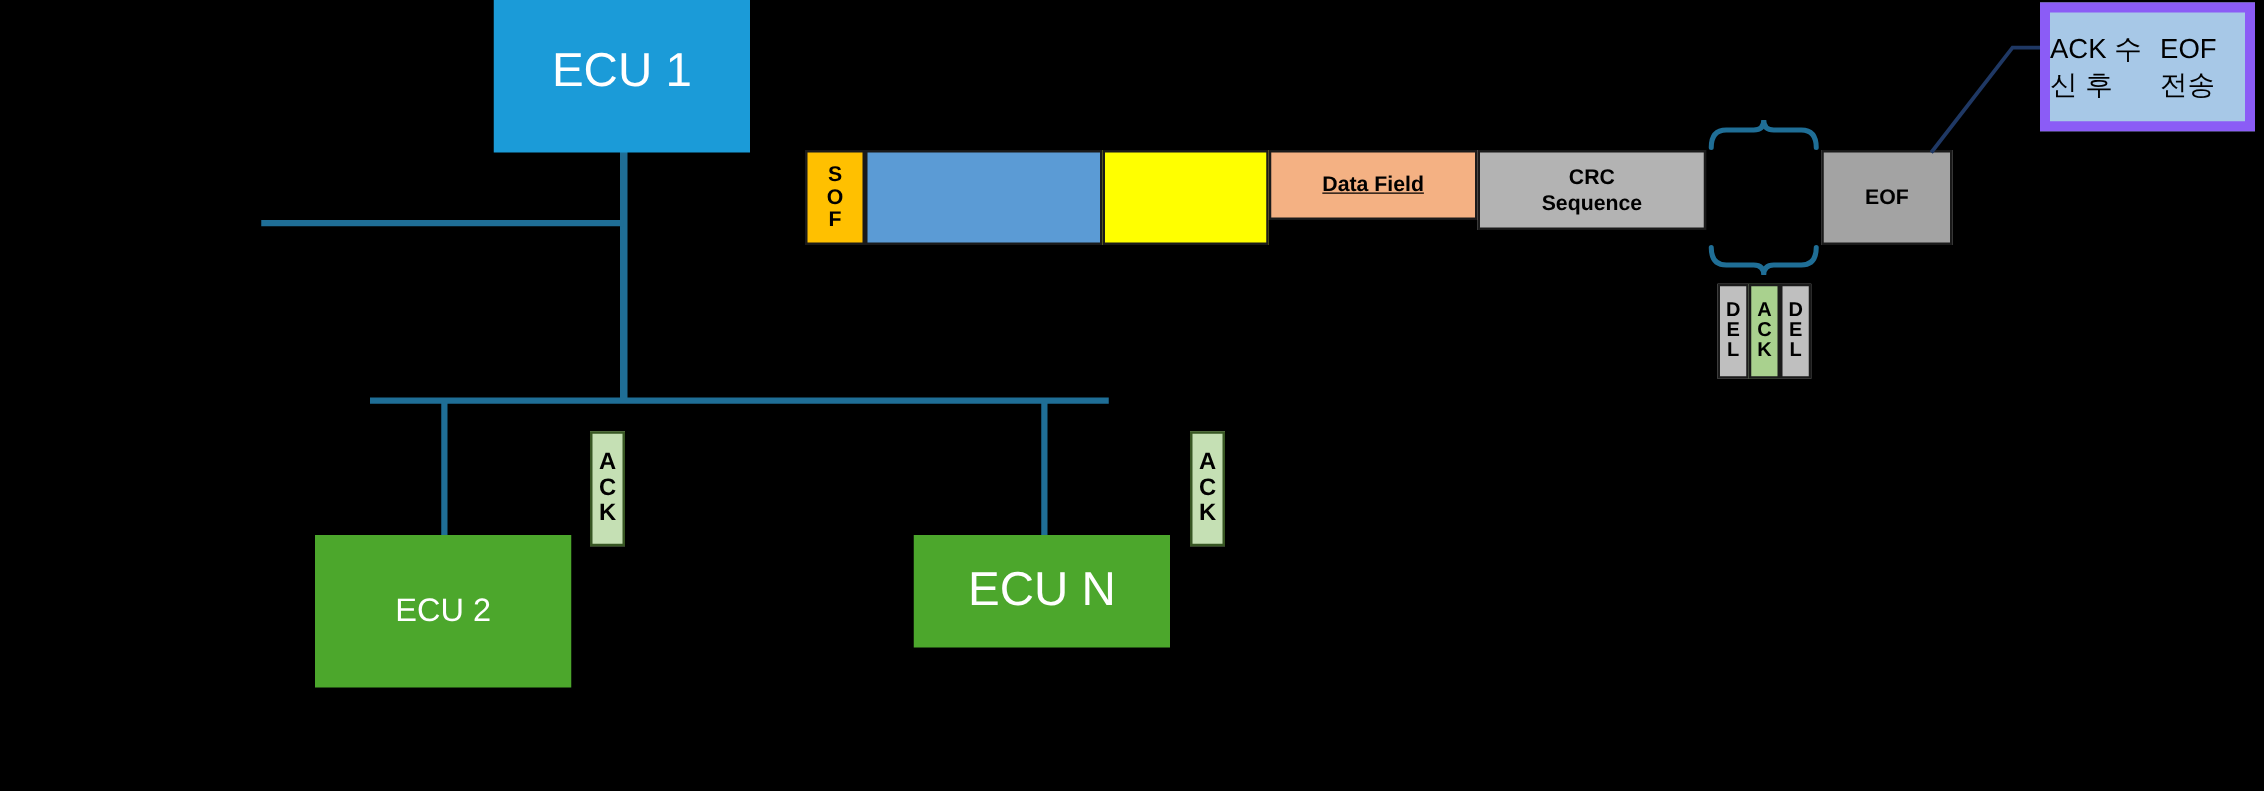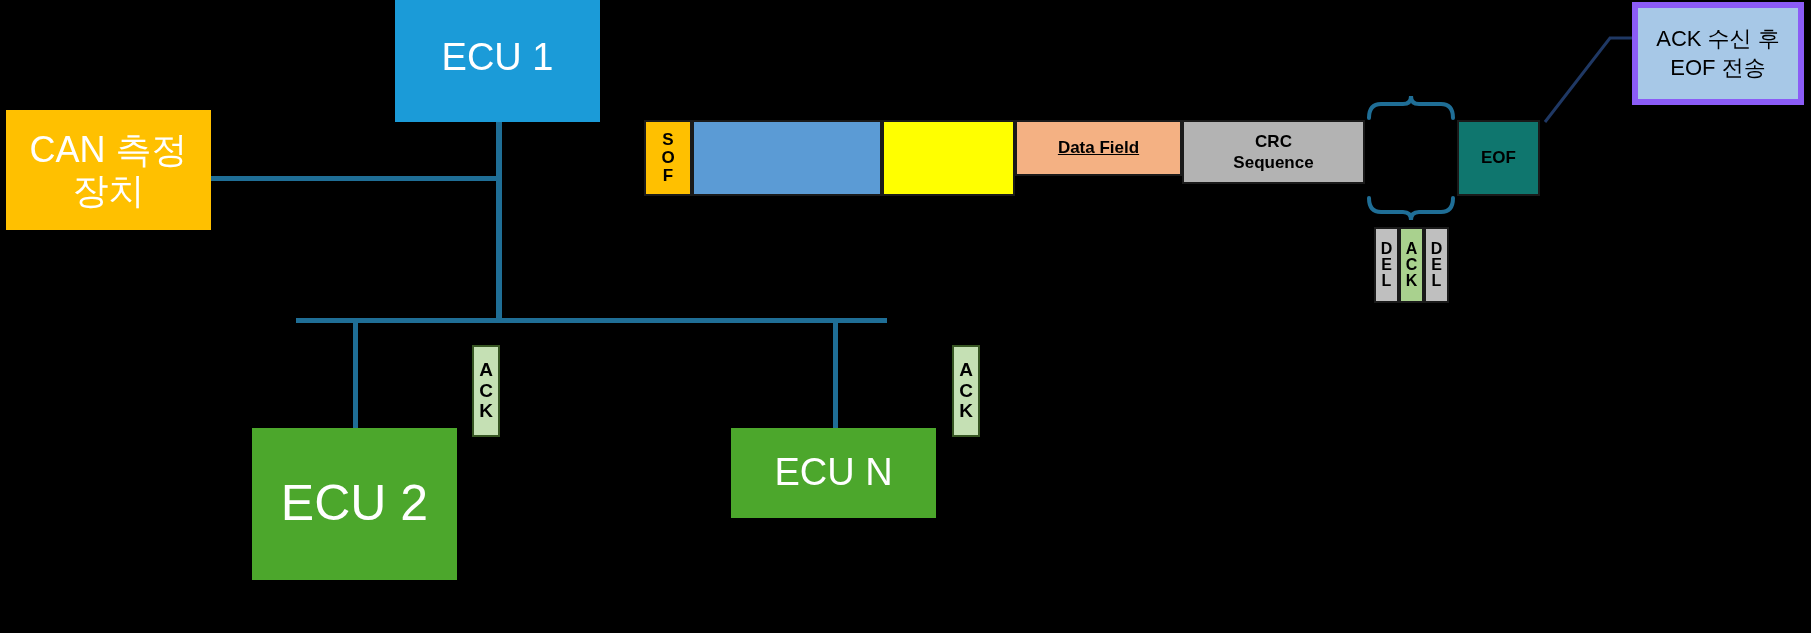--- a/index.html
+++ b/index.html
@@ -27,23 +27,23 @@
     box-sizing: border-box;
     color: #ffffff;
     line-height: 1.15;
   }
   .ecu1 {
     left: 395px; top: -6px; width: 205px; height: 128px;
     background: #1B9BD8;
     font-size: 38px;
   }
   .ecu2 {
-    left: 252px; top: 428px; width: 205px; height: 152px;
+    left: 252px; top: 428px; width: 205px; height: 122px;
     background: #4CA72C;
-    font-size: 50px;
+    font-size: 26px;
   }
   .ecun {
     left: 731px; top: 428px; width: 205px; height: 90px;
     background: #4CA72C;
     font-size: 38px;
   }
   .candev {
     left: 6px; top: 110px; width: 205px; height: 120px;
     background: #FFC000;
     font-size: 36px;
@@ -82,21 +82,21 @@
     justify-content: center;
   }
   .vert-letters span { display: block; }
 
   .blk-sof  { left: 644px; top: 120px; width: 48px; height: 76px; background: #FFC000; }
   .blk-arb  { left: 692px; top: 120px; width: 190px; height: 76px; background: #5B9BD5; }
   .blk-ctrl { left: 882px; top: 120px; width: 133px; height: 76px; background: #FFFF00; }
   .blk-data { left: 1015px; top: 120px; width: 167px; height: 56px; background: #F4B183; text-decoration: underline; }
   .blk-crc  { left: 1182px; top: 120px; width: 183px; height: 64px; background: #B3B3B3; }
   .blk-gap  { left: 1365px; top: 120px; width: 92px;  height: 76px; background: #000000; border: none; }
-  .blk-eof  { left: 1457px; top: 120px; width: 83px; height: 76px; background: #0f766e; }
+  .blk-eof  { left: 1457px; top: 120px; width: 105px; height: 76px; background: #a3a3a3; }
 
   
   .legend-wrap {
     position: absolute;
     left: 1374px; top: 227px;
     display: flex;
     gap: 0px;
   }
   .legend-cell {
     width: 25px; height: 76px;
@@ -126,22 +126,22 @@
   .ack-tag span { display: block; }
   .ack-tag-1 { left: 472px; top: 345px; }
   .ack-tag-2 { left: 952px; top: 345px; }
 
   
   .callout {
     position: absolute;
     left: 1632px; top: 2px; width: 172px; height: 103px;
     box-sizing: border-box;
     background: #A7C8E7;
-    border: 6px solid #8b5cf6;
-    display: flex; flex-direction: column;
+    border: 8px solid #8b5cf6;
+    display: flex; flex-direction: row;
     align-items: center; justify-content: center;
     color: #000; font-size: 22px; line-height: 1.3;
   }
   .callout span { display: block; }
 
   svg.overlay {
     position: absolute;
     left: 0; top: 0;
     width: 1811px; height: 633px;
     pointer-events: none;
@@ -155,24 +155,20 @@
   <div class="wire" style="left:496px; top:120px; width:6px; height:202px;"></div>
   <div class="wire" style="left:209px; top:176px; width:290px; height:5px;"></div>
   <div class="wire" style="left:296px; top:318px; width:591px; height:5px;"></div>
   <div class="wire" style="left:353px; top:322px; width:5px; height:108px;"></div>
   <div class="wire" style="left:833px; top:322px; width:5px; height:108px;"></div>
 
   <div class="node ecu1">
     <span>ECU 1</span>
   </div>
 
-  <div class="node candev">
-    <span>CAN 측정</span>
-    <span>장치</span>
-  </div>
 
   <div class="node ecu2">
     <span>ECU 2</span>
   </div>
 
   <div class="node ecun">
     <span>ECU N</span>
   </div>
 
   <div class="ack-tag ack-tag-1">

